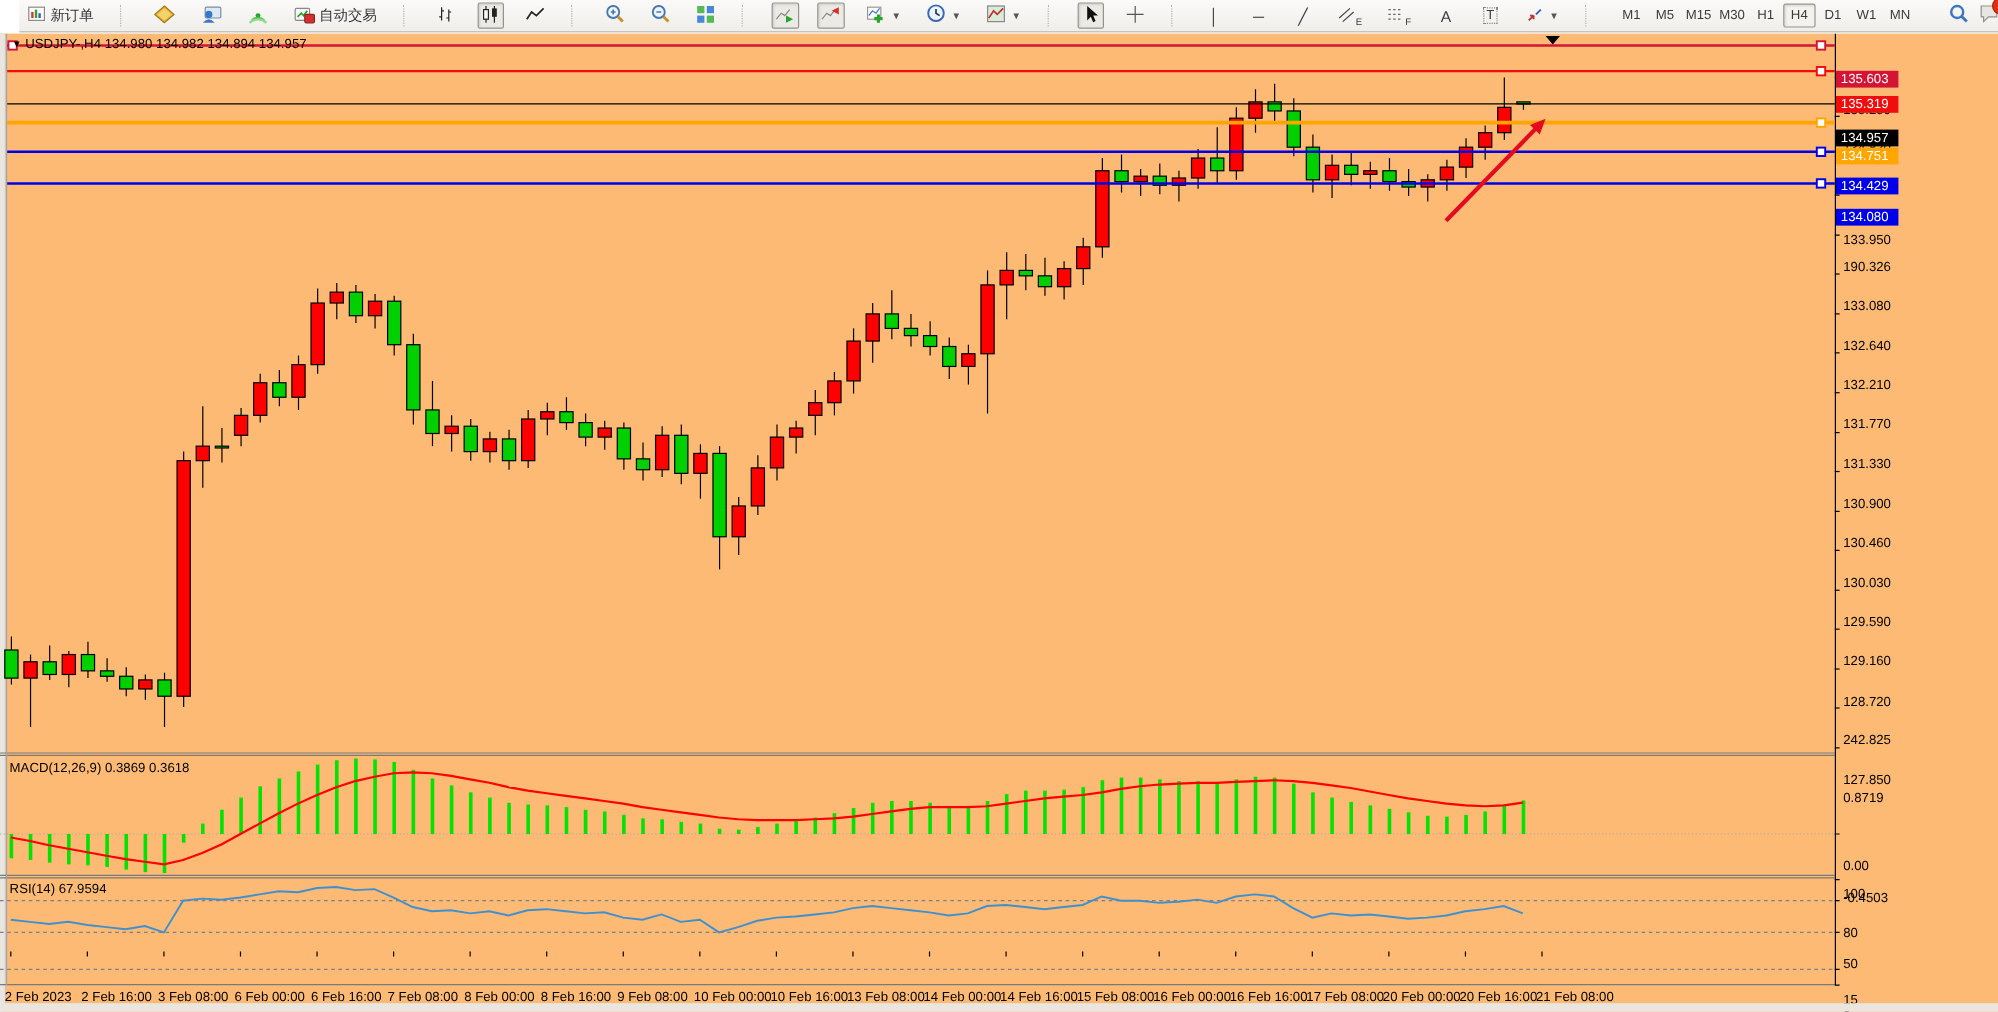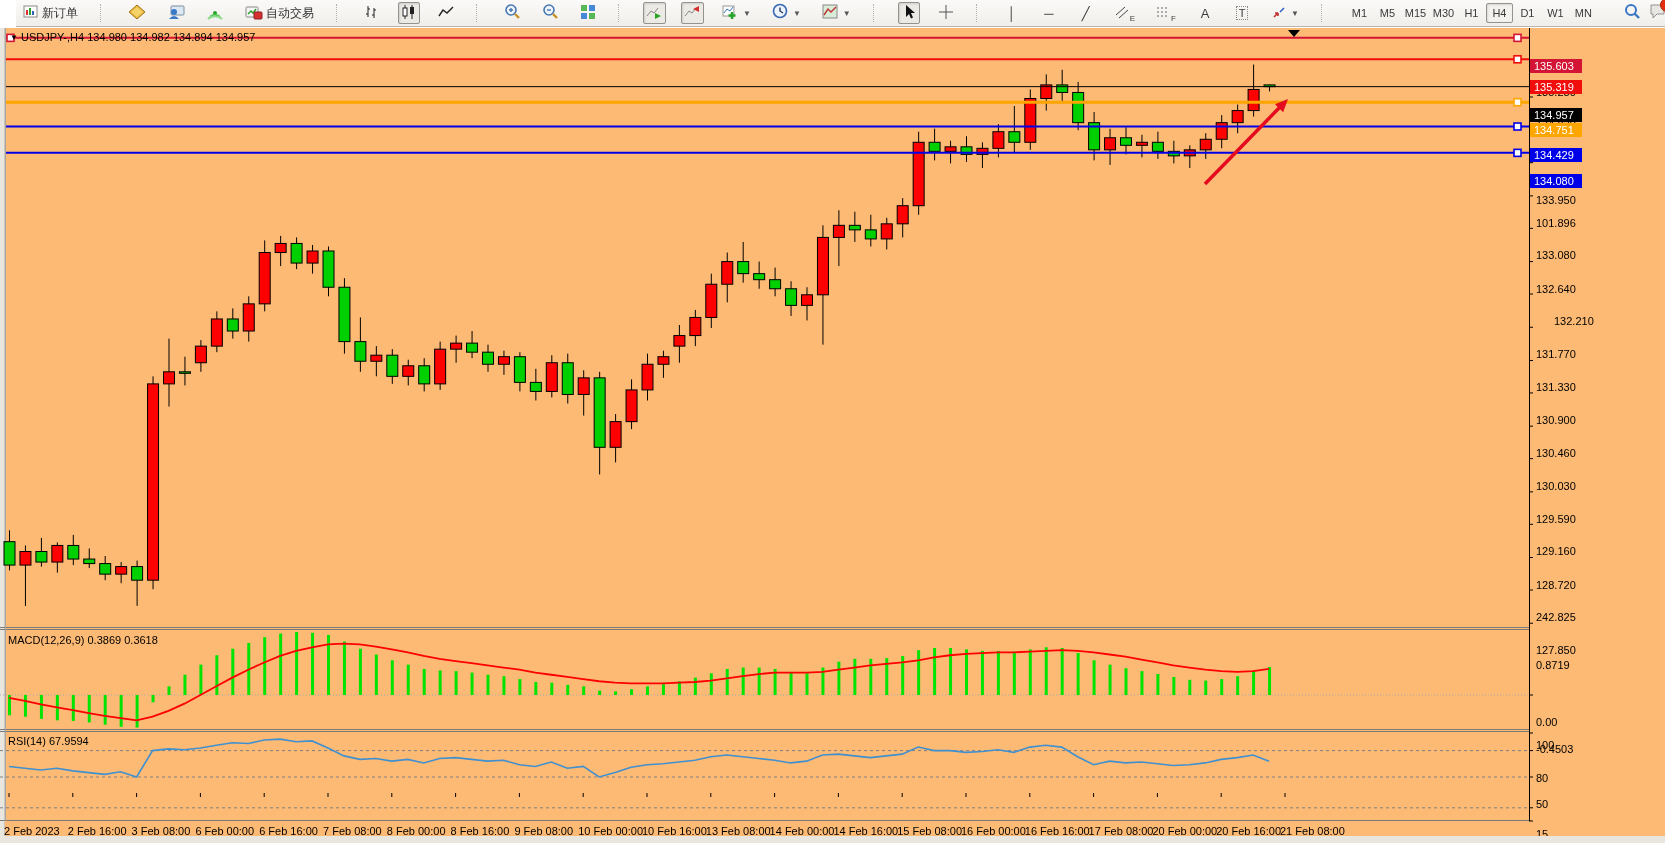--- a/index.html
+++ b/index.html
@@ -587,24 +587,24 @@
       <line x1="1093.6" y1="765" x2="1093.6" y2="769" stroke="#000"></line>
       <line x1="1157.3999999999999" y1="765" x2="1157.3999999999999" y2="769" stroke="#000"></line>
       <line x1="1221.2" y1="765" x2="1221.2" y2="769" stroke="#000"></line>
       <line x1="1285" y1="765" x2="1285" y2="769" stroke="#000"></line>
     </svg>
   <div id="labels-layer">
       <div class="axis-label" style="top:57.51999999999941px; z-index:1;">135.250</div>
       <div class="axis-label" style="top:89.9849999999999px; z-index:1;">134.820</div>
       <div class="axis-label" style="top:123.20499999999976px; z-index:1;">134.380</div>
       <div class="axis-label" style="top:166px; z-index:1;">133.950</div>
-      <div class="axis-label" style="top:188.8900000000001px; z-index:1;">101.896</div>
+      <div class="axis-label" style="top:188.8900000000001px; z-index:1;">190.326</div>
       <div class="axis-label" style="top:221.35499999999843px; z-index:1;">133.080</div>
       <div class="axis-label" style="top:254.57500000000044px; z-index:1;">132.640</div>
-      <div class="axis-label" style="top:287.0399999999988px; z-index:1;margin-left:18px;">132.210</div>
+      <div class="axis-label" style="top:287.0399999999988px; z-index:1;">132.210</div>
       <div class="axis-label" style="top:320.2599999999986px; z-index:1;">131.770</div>
       <div class="axis-label" style="top:353.4799999999984px; z-index:1;">131.330</div>
       <div class="axis-label" style="top:385.94499999999897px; z-index:1;">130.900</div>
       <div class="axis-label" style="top:419.1649999999988px; z-index:1;">130.460</div>
       <div class="axis-label" style="top:451.6299999999993px; z-index:1;">130.030</div>
       <div class="axis-label" style="top:484.8499999999991px; z-index:1;">129.590</div>
       <div class="axis-label" style="top:517.3149999999996px; z-index:1;">129.160</div>
       <div class="axis-label" style="top:550.5349999999995px; z-index:1;">128.720</div>
       <div class="axis-label" style="top:583px; z-index:1;">242.825</div>
       <div class="axis-label" style="top:616.2199999999998px; z-index:1;">127.850</div>

